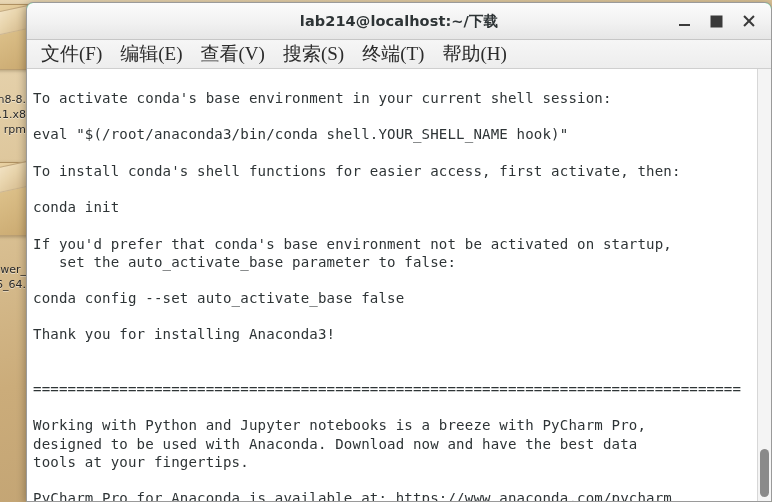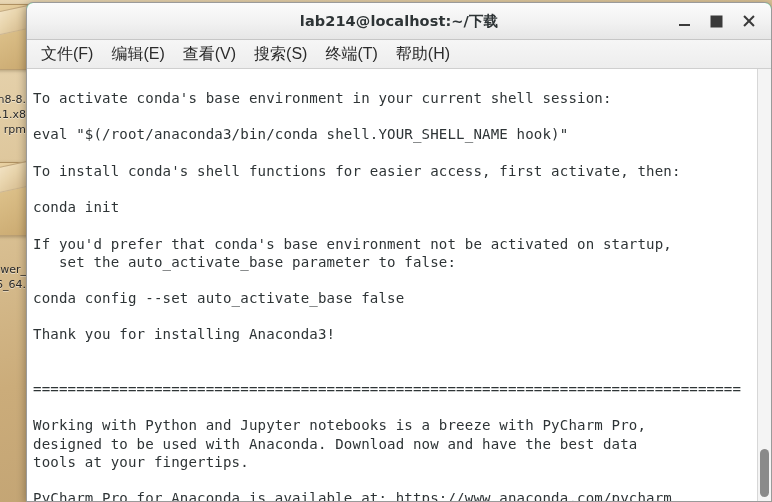--- a/index.html
+++ b/index.html
@@ -140,22 +140,22 @@
     height: 28px;
     min-height: 28px;
     background: linear-gradient(180deg, #f6f6f6 0%, #ededed 100%);
     border-bottom: 1px solid #cfcfcf;
     display: flex;
     align-items: center;
     padding-left: 6px;
     gap: 2px;
   }
   .menu-item {
-    font-family: Liberation Sans, sans-serif;
-    font-size: 16px;
+    font-family: Liberation Serif, serif;
+    font-size: 19px;
     color: #2b2b2b;
     padding: 3px 8px;
     border-radius: 3px;
     white-space: nowrap;
   }
 
   
   .term-wrap {
     position: relative;
     flex: 1;

